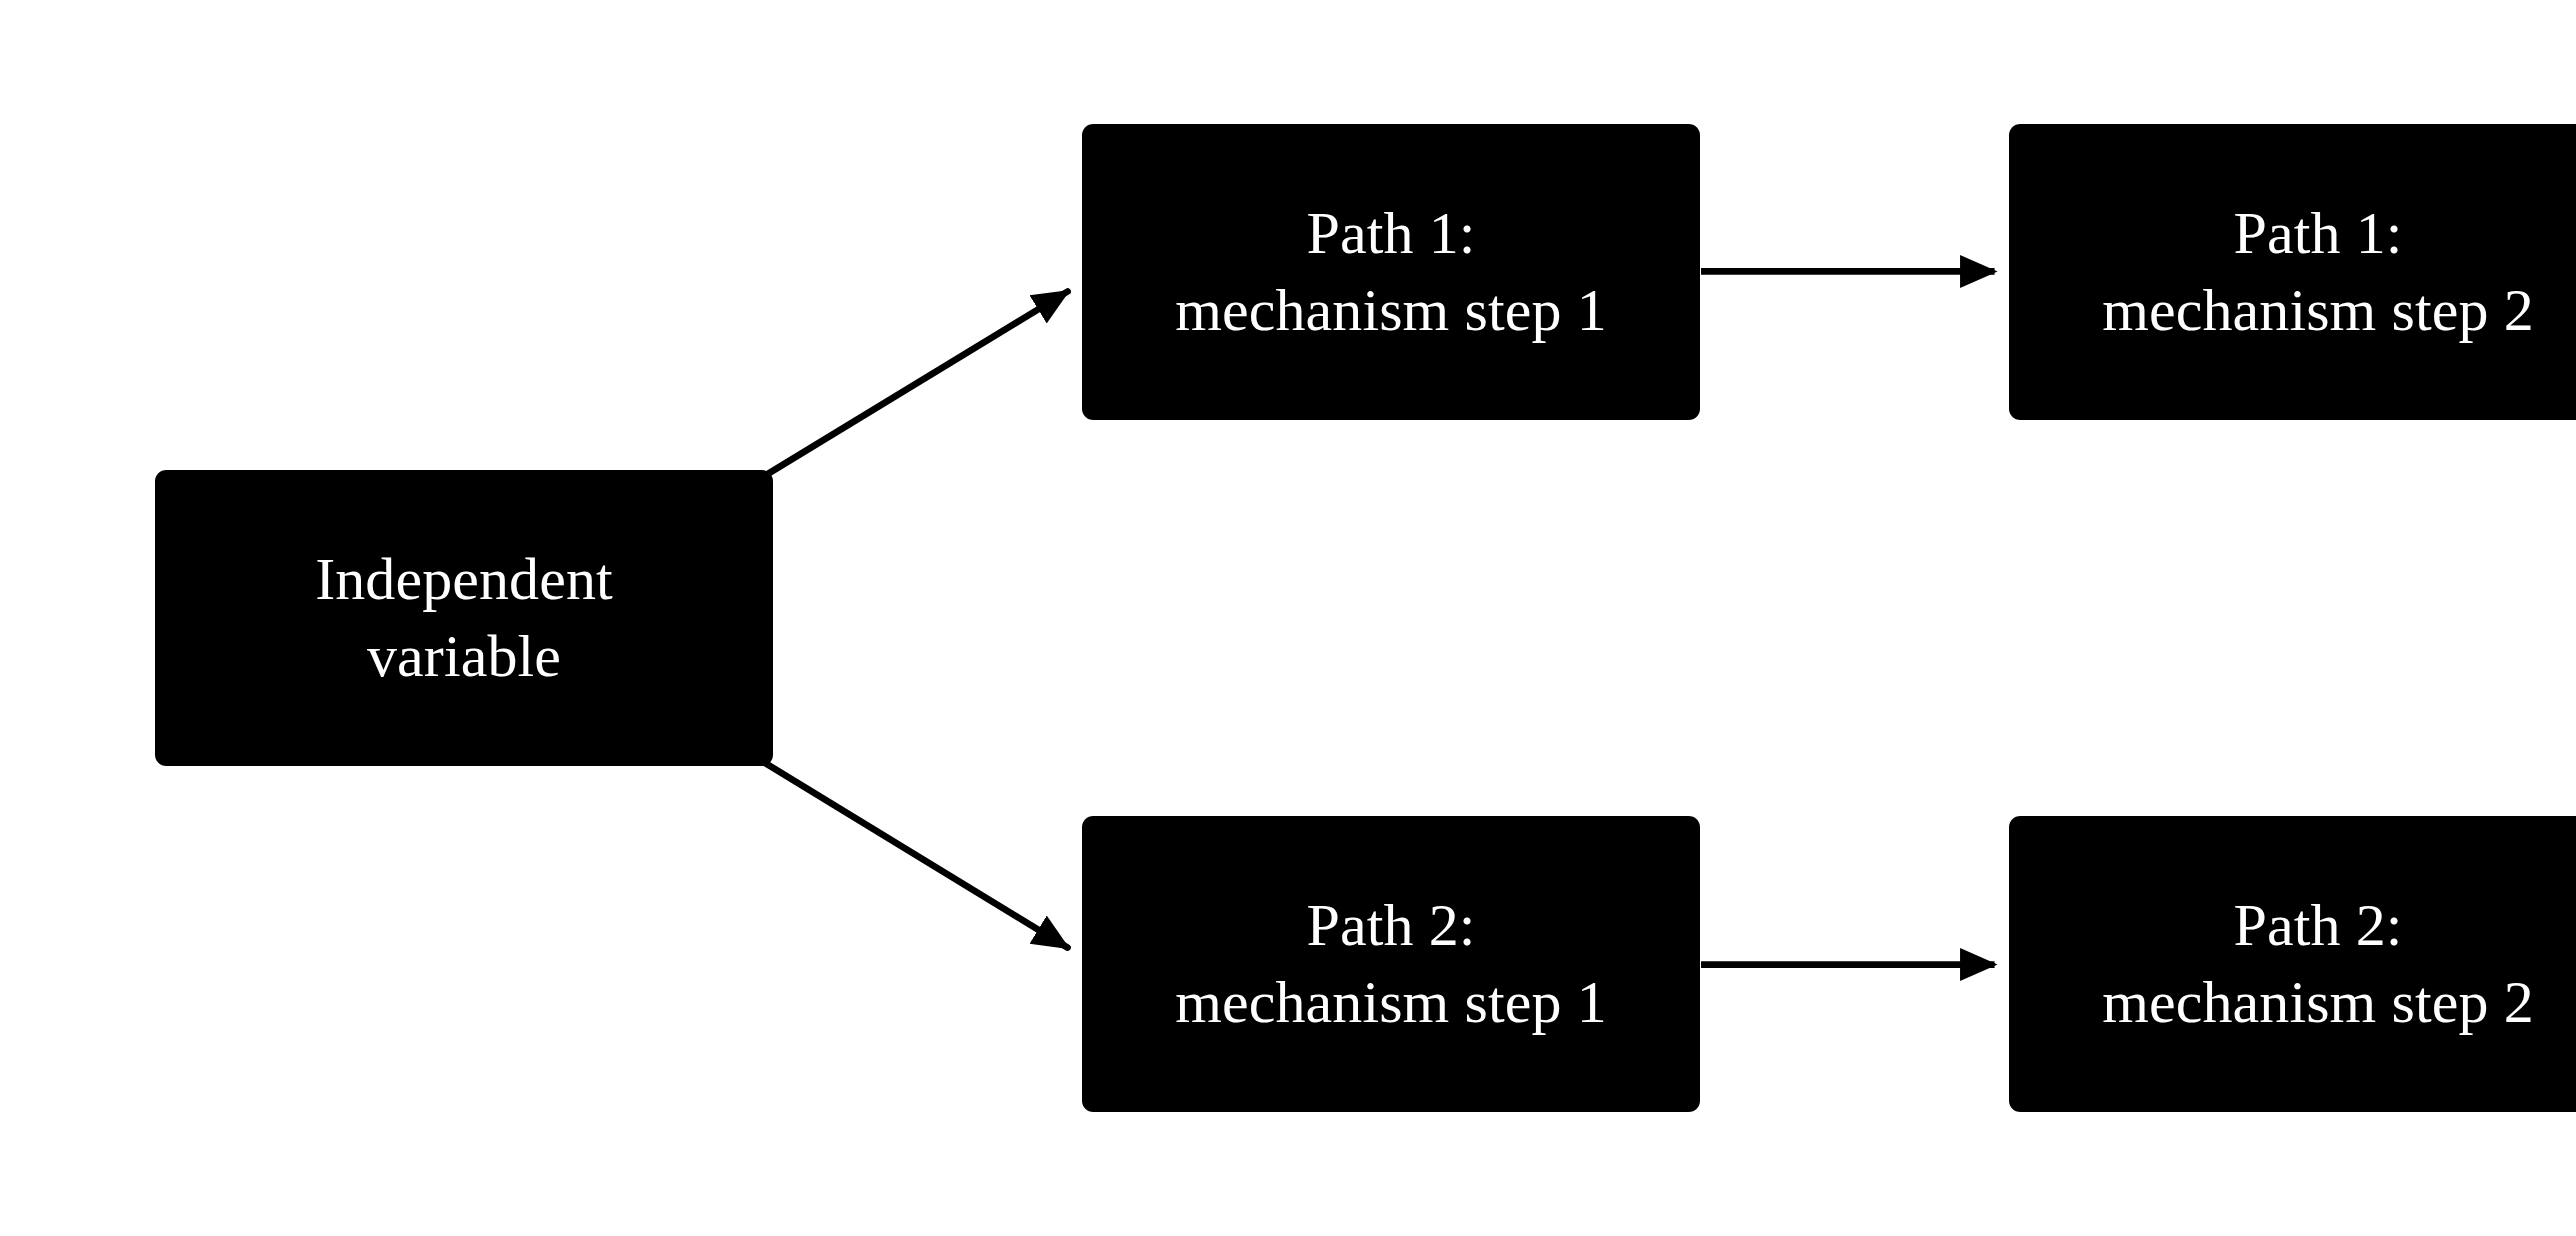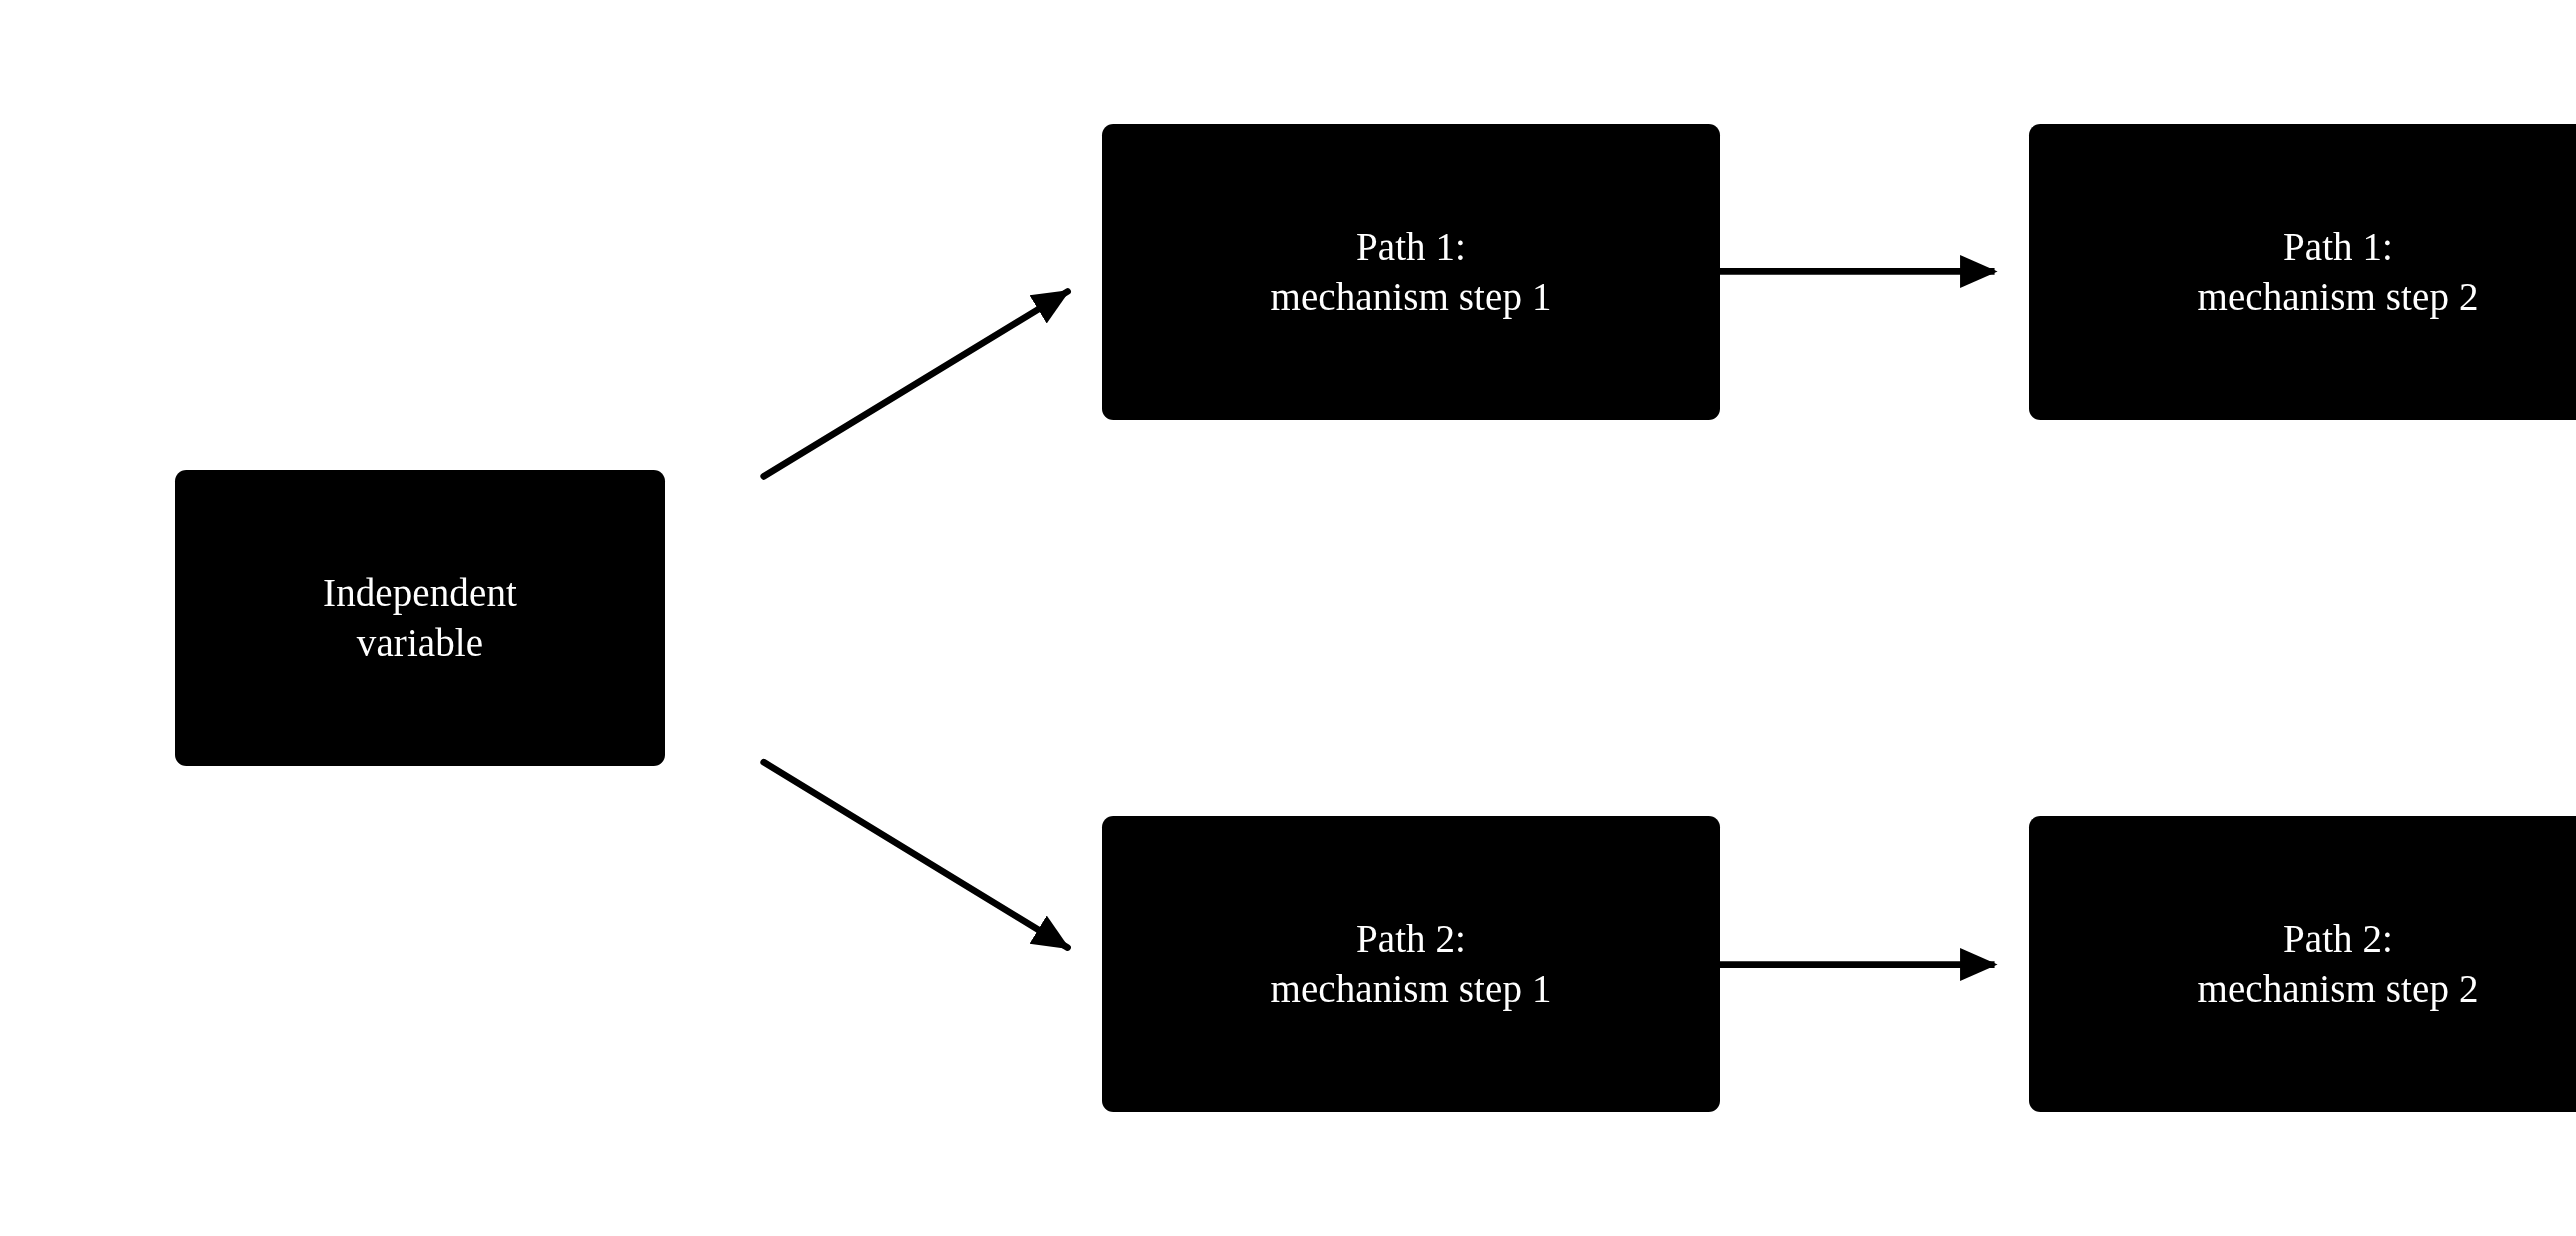--- a/index.html
+++ b/index.html
@@ -30,28 +30,27 @@
     box-sizing: border-box;
     background: #000000;
     border-radius: 11.3px;
     display: flex;
     flex-direction: column;
     align-items: center;
     justify-content: center;
     color: #ffffff;
     text-align: center;
     line-height: 1.28;
-    font-size: 39px;
+    font-size: 60px;
     font-weight: 400;
     letter-spacing: 0.1px;
     z-index: 2;
-    margin-left: 20px;
   }
   .node .line { display: block; white-space: nowrap; }
-  .node-independent { left: 155px;  top: 470px;  width: 490px; height: 296px; }
+  .node-independent { left: 155px;  top: 470px;  width: 618px; height: 296px; }
   .node-p1s1 { left: 1082px; top: 124px;  width: 618px; height: 296px; }
   .node-p1s2 { left: 2009px; top: 124px;  width: 618px; height: 296px; }
   .node-p2s1 { left: 1082px; top: 816px; width: 618px; height: 296px; }
   .node-p2s2 { left: 2009px; top: 816px; width: 618px; height: 296px; }
 </style>
 </head>
 <body>
 
 <div id="diagram-root">
 

